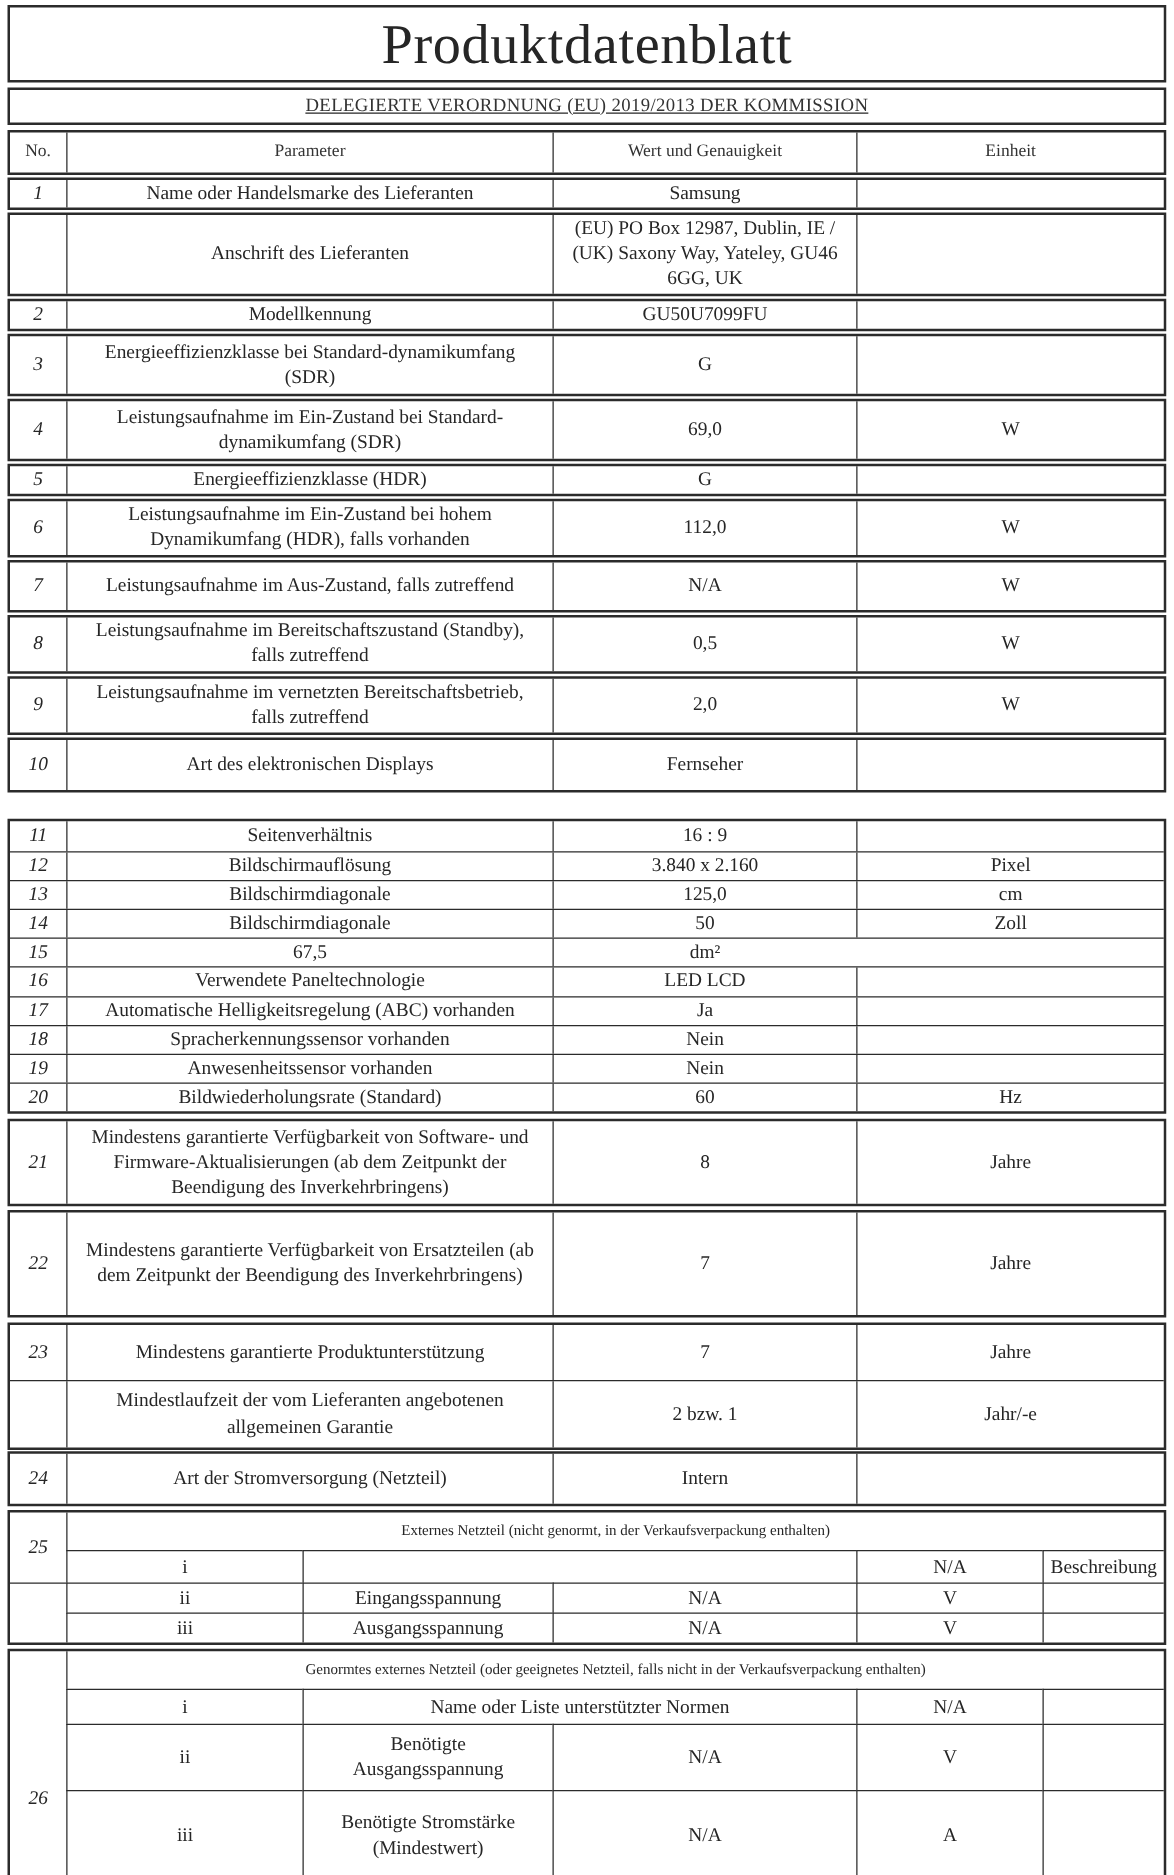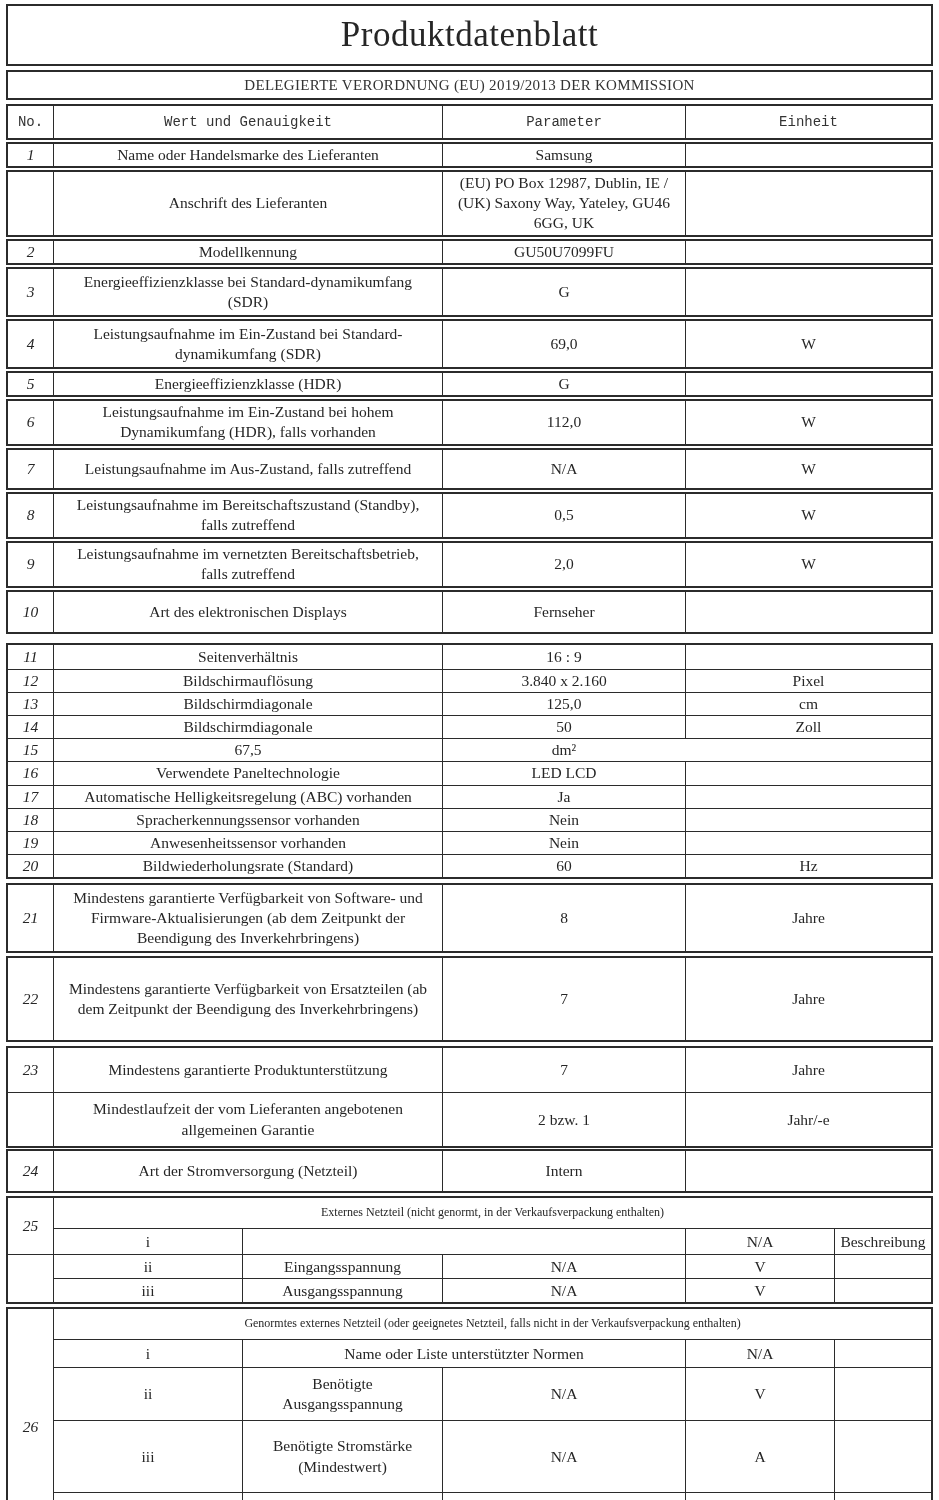--- a/index.html
+++ b/index.html
@@ -8,39 +8,39 @@
     width: 939px; height: 1500px;
     background: #ffffff;
     color: #262626;
     font-family: "Liberation Serif", "DejaVu Serif", serif;
   }
   #sheet { padding: 4px 6px 0 6px; }
 
   .box { border: 2px solid #2b2b2b; margin-top: 2px; background: #fff; }
 
   .title-box { height: 62px; display: flex; align-items: center; justify-content: center; margin-top: 0; }
-  .title-box .t { font-size: 35px; letter-spacing: 0.5px; text-align: right; }
-
-  .subtitle-box { height: 30px; display: flex; align-items: center; justify-content: center; margin-top: 4px; }
+  .title-box .t { font-size: 45px; letter-spacing: 0.5px; text-align: right; }
+
+  .subtitle-box { height: 30px; display: flex; align-items: center; justify-content: center; margin-top: 4px; text-decoration: underline; }
   .subtitle-box .t { font-size: 15px; letter-spacing: 0.3px; color: #333; }
 
   .row { display: grid; grid-template-columns: 45px 389px 243px 1fr; }
   .cell {
     display: flex; align-items: center; justify-content: center;
     text-align: center; padding: 1px 8px;
     border-left: 1px solid #2b2b2b;
     font-size: 15.5px; line-height: 1.3;
   }
   .row .cell:first-child { border-left: 0; }
   .no { font-style: italic; }
 
   .hdr { margin-top: 4px; }
-  .hdr .cell { font-size: 14px; color: #333; font-family: Liberation Mono, monospace; }
-
-  .group { margin-top: 9px; }
+  .hdr .cell { font-size: 14px; color: #333; }
+
+  .group { margin-top: 21px; }
   .group .row { border: 0; margin: 0; }
   .group .row + .row { border-top: 1.5px solid #2b2b2b; }
 
   
   .sec {
     display: grid;
     grid-template-columns: 45px 189px 200px 243px 149px 1fr;
     border: 2px solid #2b2b2b; margin-top: 3px;
   }
   .sec .cell { border-left: 0; }
@@ -57,22 +57,22 @@
   <div class="box title-box">
     <div class="t">Produktdatenblatt</div>
   </div>
 
   <div class="box subtitle-box">
     <div class="t">DELEGIERTE VERORDNUNG (EU) 2019/2013 DER KOMMISSION</div>
   </div>
 
   <div class="box row hdr" style="min-height:36px">
     <div class="cell">No.</div>
+    <div class="cell">Parameter</div>
     <div class="cell">Wert und Genauigkeit</div>
-    <div class="cell">Parameter</div>
     <div class="cell">Einheit</div>
   </div>
 
   <div class="box row" style="min-height:21px">
     <div class="cell no">1</div>
     <div class="cell">Name oder Handelsmarke des Lieferanten</div>
     <div class="cell">Samsung</div>
     <div class="cell"></div>
   </div>
 

